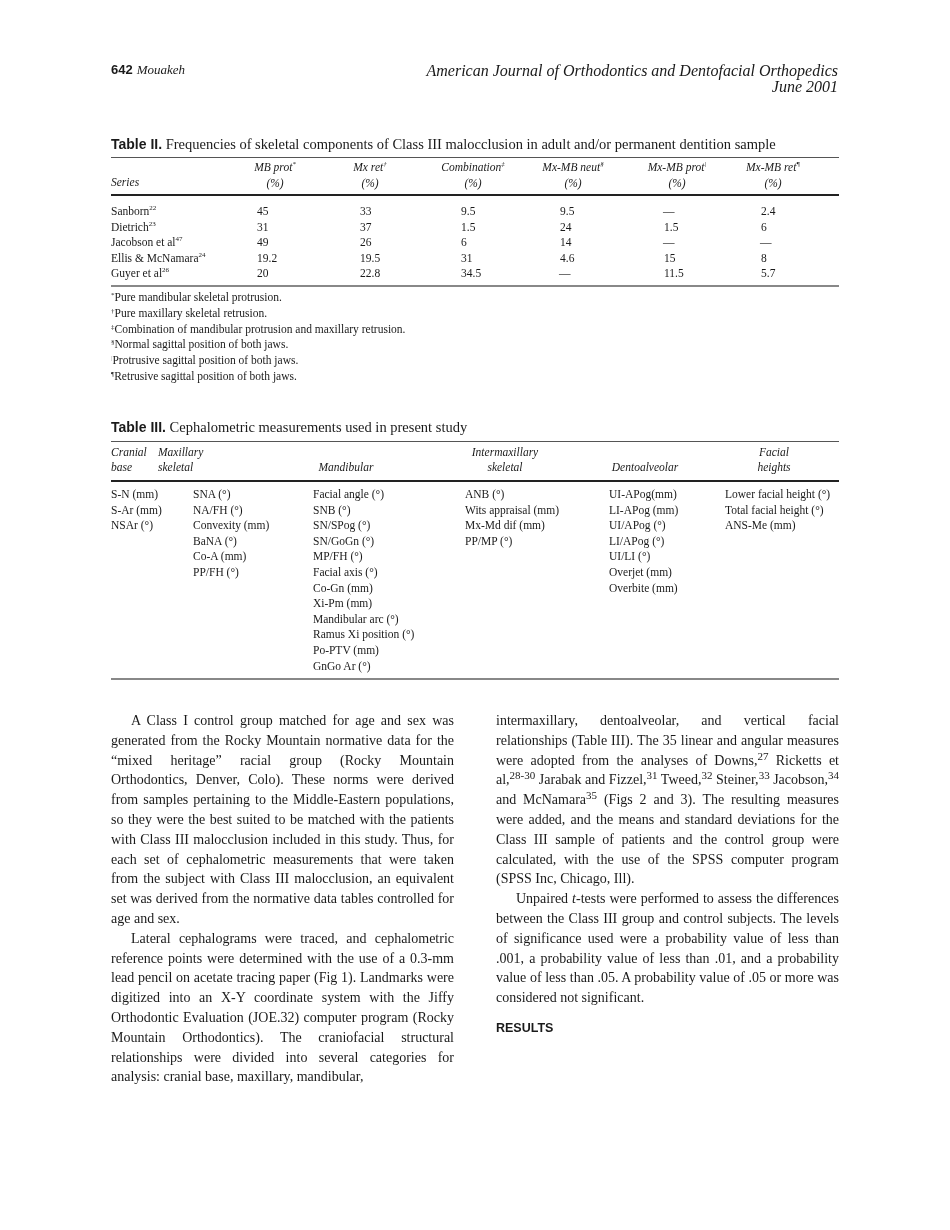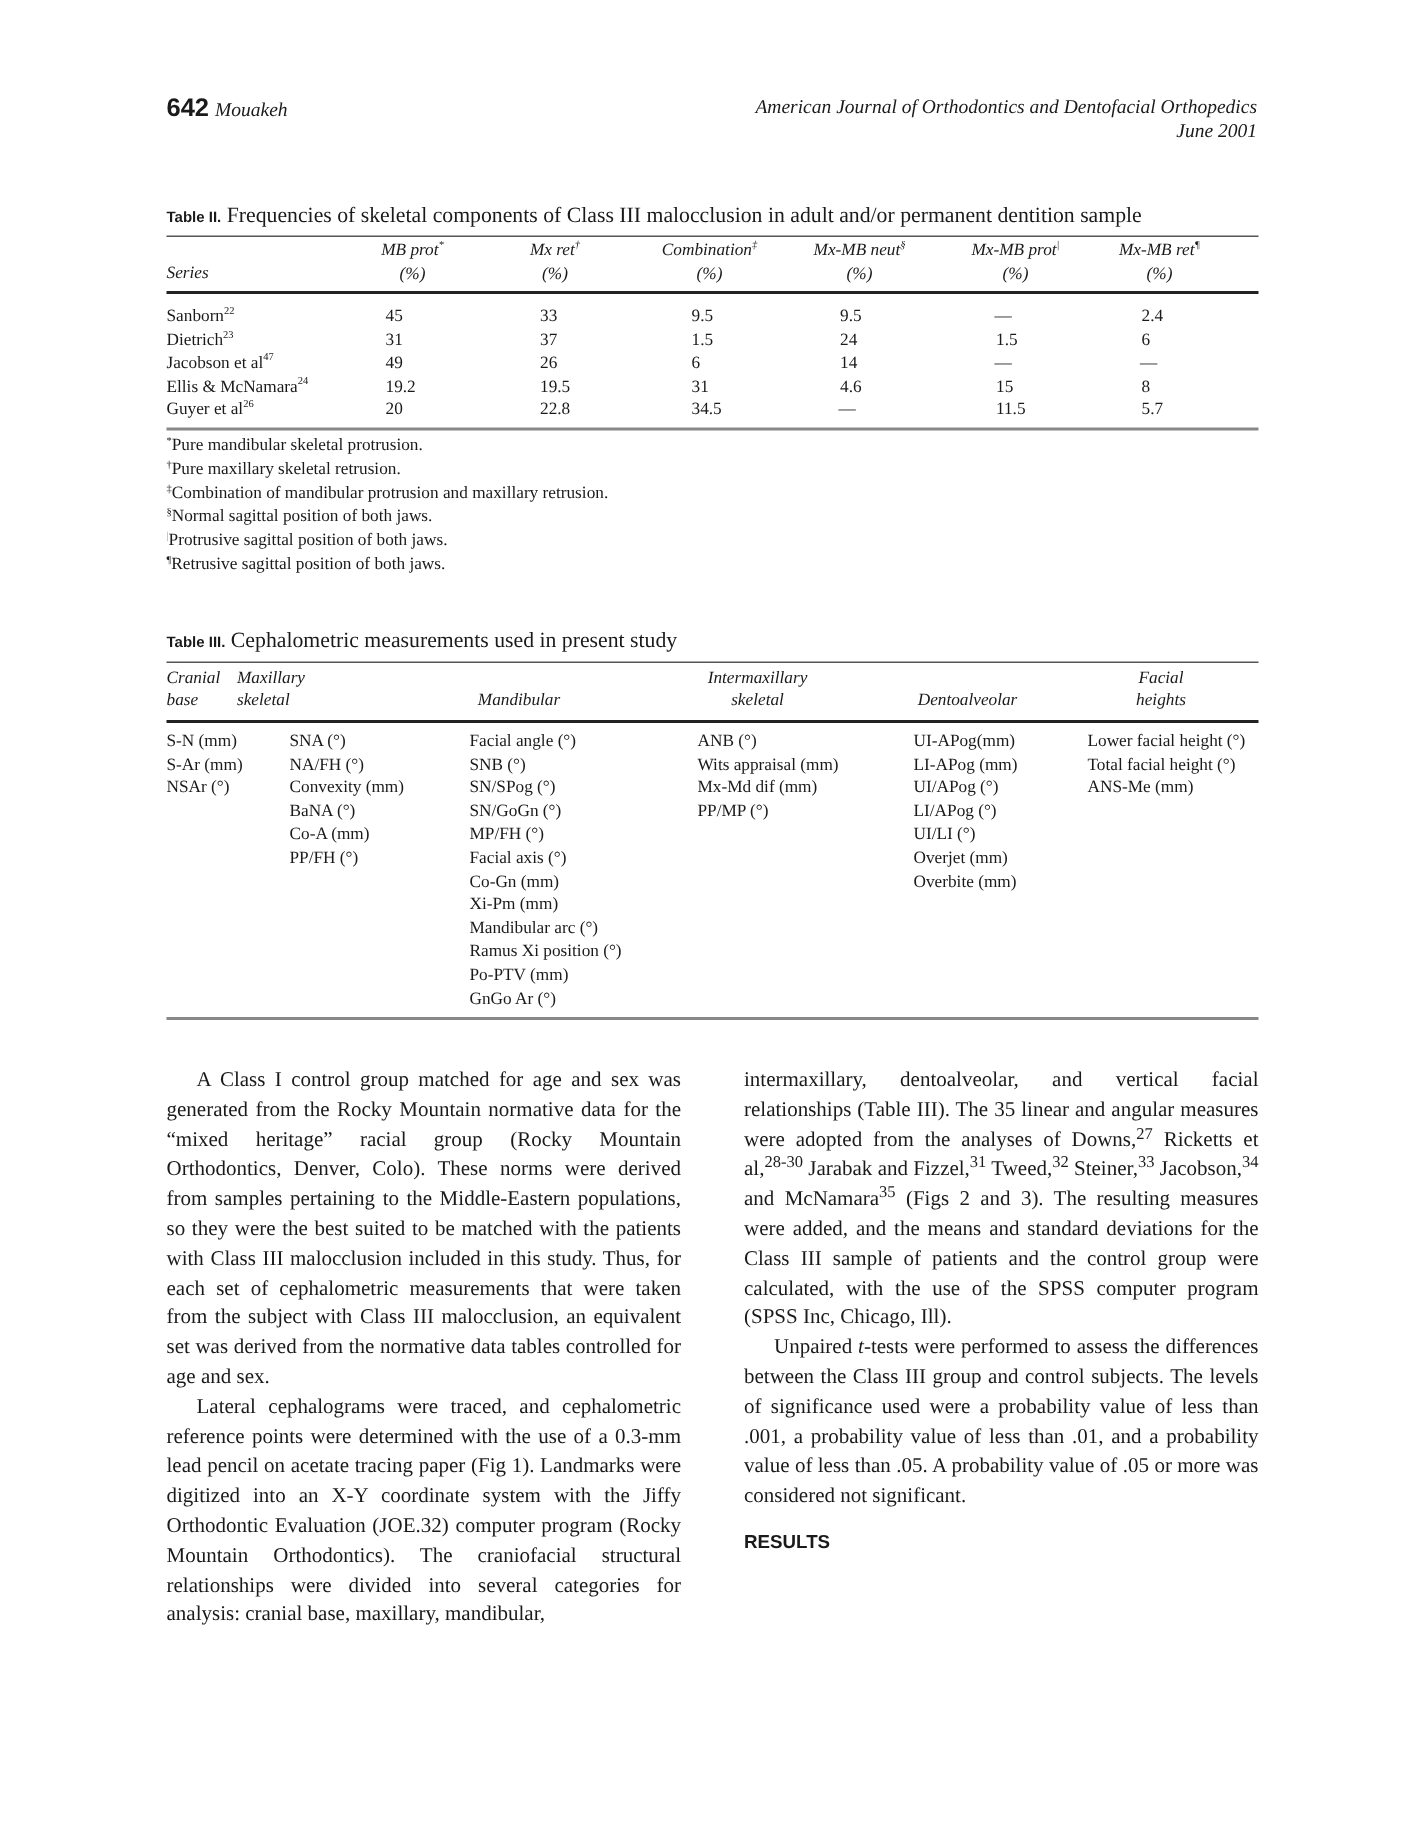--- a/index.html
+++ b/index.html
@@ -1,25 +1,25 @@
 <!DOCTYPE html>
 <html><head>
 <meta charset="utf-8">
 <style>
   html, body { margin: 0; padding: 0; background: #fff; }
   body { width: 950px; height: 1230px; position: relative; overflow: hidden;
          font-family: "Liberation Serif", serif; color: #1a1a1a; }
   .abs { position: absolute; }
   .hdr-left { left: 111px; top: 62px; font-size: 13px; }
-  .hdr-left .pg { font-family: "Liberation Sans", sans-serif; font-weight: bold; font-size: 17px; margin-right: 4px; }
+  .hdr-left .pg { font-family: "Liberation Sans", sans-serif; font-weight: bold; font-size: 13px; margin-right: 4px; }
   .hdr-left .au { font-style: italic; }
-  .hdr-right { right: 112px; top: 63px; font-size: 13px; font-style: italic; text-align: right; line-height: 16px; }
+  .hdr-right { right: 112px; top: 63px; font-size: 16px; font-style: italic; text-align: right; line-height: 16px; }
 
   .tcap { left: 111px; font-size: 14.5px; white-space: nowrap; }
-  .tcap .lab { font-family: "Liberation Sans", sans-serif; font-weight: bold; font-size: 10px; }
+  .tcap .lab { font-family: "Liberation Sans", sans-serif; font-weight: bold; font-size: 14px; }
 
   .rule { position: absolute; left: 111px; width: 728px; }
   .r-thin { height: 1px; background: #555; }
   .r-thick { height: 2px; background: #222; }
   .r-gray { height: 2px; background: #888; }
 
   .t2-col { position: absolute; font-size: 11.5px; line-height: 15.5px; }
   .t2-head { font-style: italic; text-align: center; }
   .t2-head sup, .t2-cell sup { font-size: 7px; vertical-align: 5px; line-height: 0; }
   .t2-cell { white-space: nowrap; }

